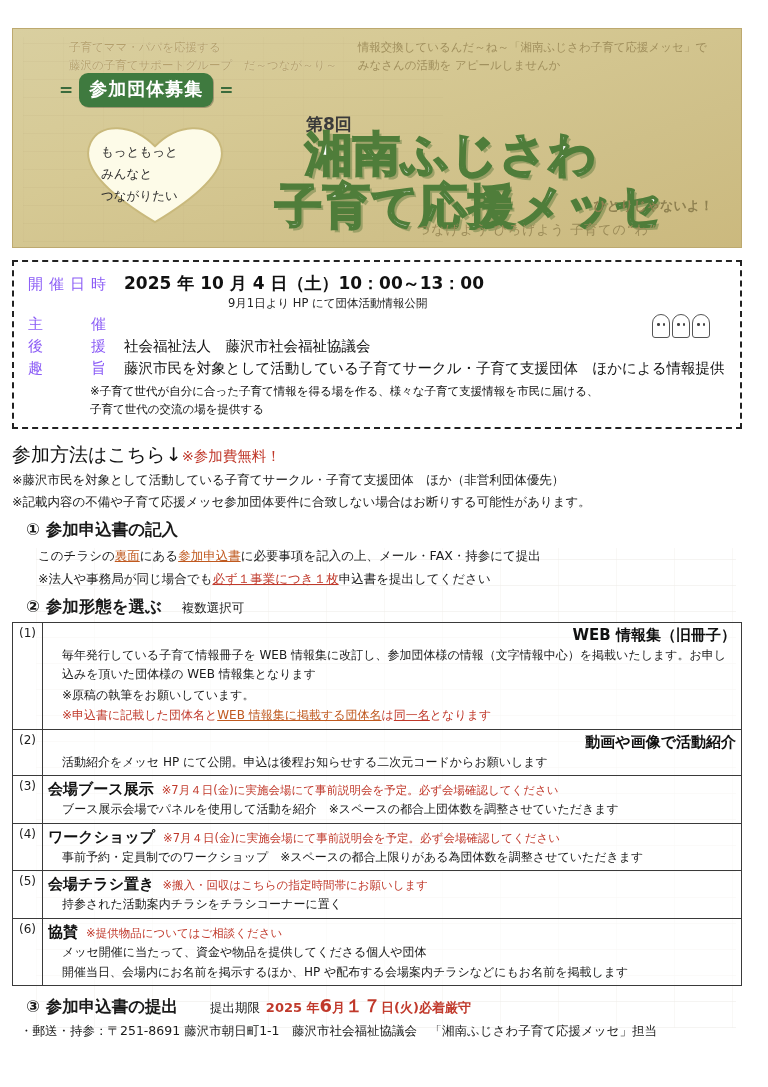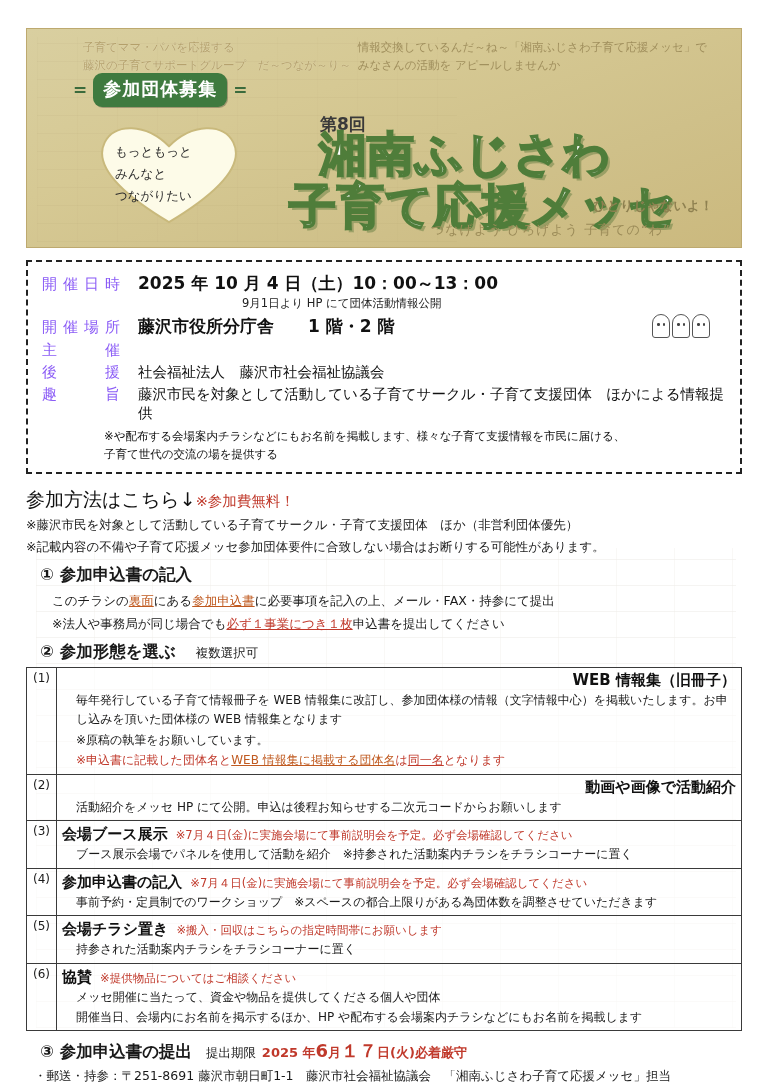--- a/index.html
+++ b/index.html
@@ -10,21 +10,21 @@
   body {
     width: 768px; height: 1087px;
     font-family: "DejaVu Sans", "Liberation Sans", sans-serif;
     color: #1a1a1a;
     position: relative;
     overflow: hidden;
   }
   .page {
     position: relative;
     width: 768px; height: 1087px;
-    padding: 28px 26px 10px 26px;
+    padding: 28px 26px 10px 12px;
   }
 
   
   .banner {
     position: relative;
     height: 220px;
     background: linear-gradient(160deg,#d9cfa0 0%, #d6c994 35%, #cfc089 70%, #cbb97e 100%);
     border: 1px solid #bda96f;
     overflow: hidden;
   }
@@ -243,21 +243,21 @@
     margin-top: 1px;
   }
 
   
   .step3-title {
     font-size: 16.5px;
     font-weight: 700;
     margin: 8px 0 2px 14px;
     display: flex;
     align-items: baseline;
-    gap: 14px;
+    gap: 32px;
   }
   .deadline-lbl { font-size: 12.5px; font-weight: 400; }
   .deadline-val { font-size: 13px; color: #c0392b; font-weight: 700; }
   .deadline-big { font-size: 18px; color: #c0392b; font-weight: 700; }
   .contact {
     font-size: 12.5px;
     line-height: 1.78;
     margin-left: 8px;
   }
 
@@ -318,35 +318,31 @@
       <div class="ghost"></div>
     </div>
 
     <div class="info-row">
       <div class="info-label">開催日時</div>
       <div class="info-val">2025 年 10 月 4 日（土）10：00～13：00</div>
     </div>
     <div class="hp-note">9月1日より HP にて団体活動情報公開</div>
 
     <div class="info-row">
-      <div class="info-label">開催場所</div>
-      <div class="info-val">藤沢市役所分庁舎　　1 階・2 階</div>
-    </div>
-    <div class="info-row">
       <div class="info-label">主　　催</div>
     </div>
     <div class="info-row">
       <div class="info-label">後　　援</div>
       <div class="info-val small">社会福祉法人　藤沢市社会福祉協議会</div>
     </div>
     <div class="info-row">
       <div class="info-label">趣　　旨</div>
       <div class="info-val small">藤沢市民を対象として活動している子育てサークル・子育て支援団体　ほかによる情報提供</div>
     </div>
-    <div class="purpose-note" style="white-space:pre-line;">※や配布する会場案内チラシなどにもお名前を掲載します、様々な子育て支援情報を市民に届ける、
+    <div class="purpose-note" style="white-space:pre-line;">※子育て世代が自分に合った子育て情報を得る場を作る、様々な子育て支援情報を市民に届ける、
 子育て世代の交流の場を提供する</div>
   </div>
 
   <div class="join-head fg">
     <span>参加方法はこちら↓</span><span class="free">※参加費無料！</span>
   </div>
   <div class="join-note fg">※藤沢市民を対象として活動している子育てサークル・子育て支援団体　ほか（非営利団体優先）</div>
   <div class="join-note fg">※記載内容の不備や子育て応援メッセ参加団体要件に合致しない場合はお断りする可能性があります。</div>
 
   <div class="section-title fg">① 参加申込書の記入</div>
@@ -383,28 +379,28 @@
         <div class="item-title">動画や画像で活動紹介</div>
         <div class="item-desc" style="margin-left:14px;">活動紹介をメッセ HP にて公開。申込は後程お知らせする二次元コードからお願いします</div>
       </td>
     </tr>
     <tr>
       <td class="cell-no">(3)</td>
       <td>
         <div>
           <span class="item-title">会場ブース展示</span><span class="item-tag">※7月４日(金)に実施会場にて事前説明会を予定。必ず会場確認してください</span>
         </div>
-        <div class="item-desc" style="margin-left:14px;">ブース展示会場でパネルを使用して活動を紹介　※持参された活動案内チラシをチラシコーナーに置く</div>
+        <div class="item-desc" style="margin-left:14px;">ブース展示会場でパネルを使用して活動を紹介　※スペースの都合上団体数を調整させていただきます</div>
       </td>
     </tr>
     <tr>
       <td class="cell-no">(4)</td>
       <td>
         <div>
-          <span class="item-title">参加申込書の記入</span><span class="item-tag">※7月４日(金)に実施会場にて事前説明会を予定。必ず会場確認してください</span>
+          <span class="item-title">ワークショップ</span><span class="item-tag">※7月４日(金)に実施会場にて事前説明会を予定。必ず会場確認してください</span>
         </div>
         <div class="item-desc" style="margin-left:14px;">事前予約・定員制でのワークショップ　※スペースの都合上限りがある為団体数を調整させていただきます</div>
       </td>
     </tr>
     <tr>
       <td class="cell-no">(5)</td>
       <td>
         <div>
           <span class="item-title">会場チラシ置き</span><span class="item-tag">※搬入・回収はこちらの指定時間帯にお願いします</span>
         </div>

